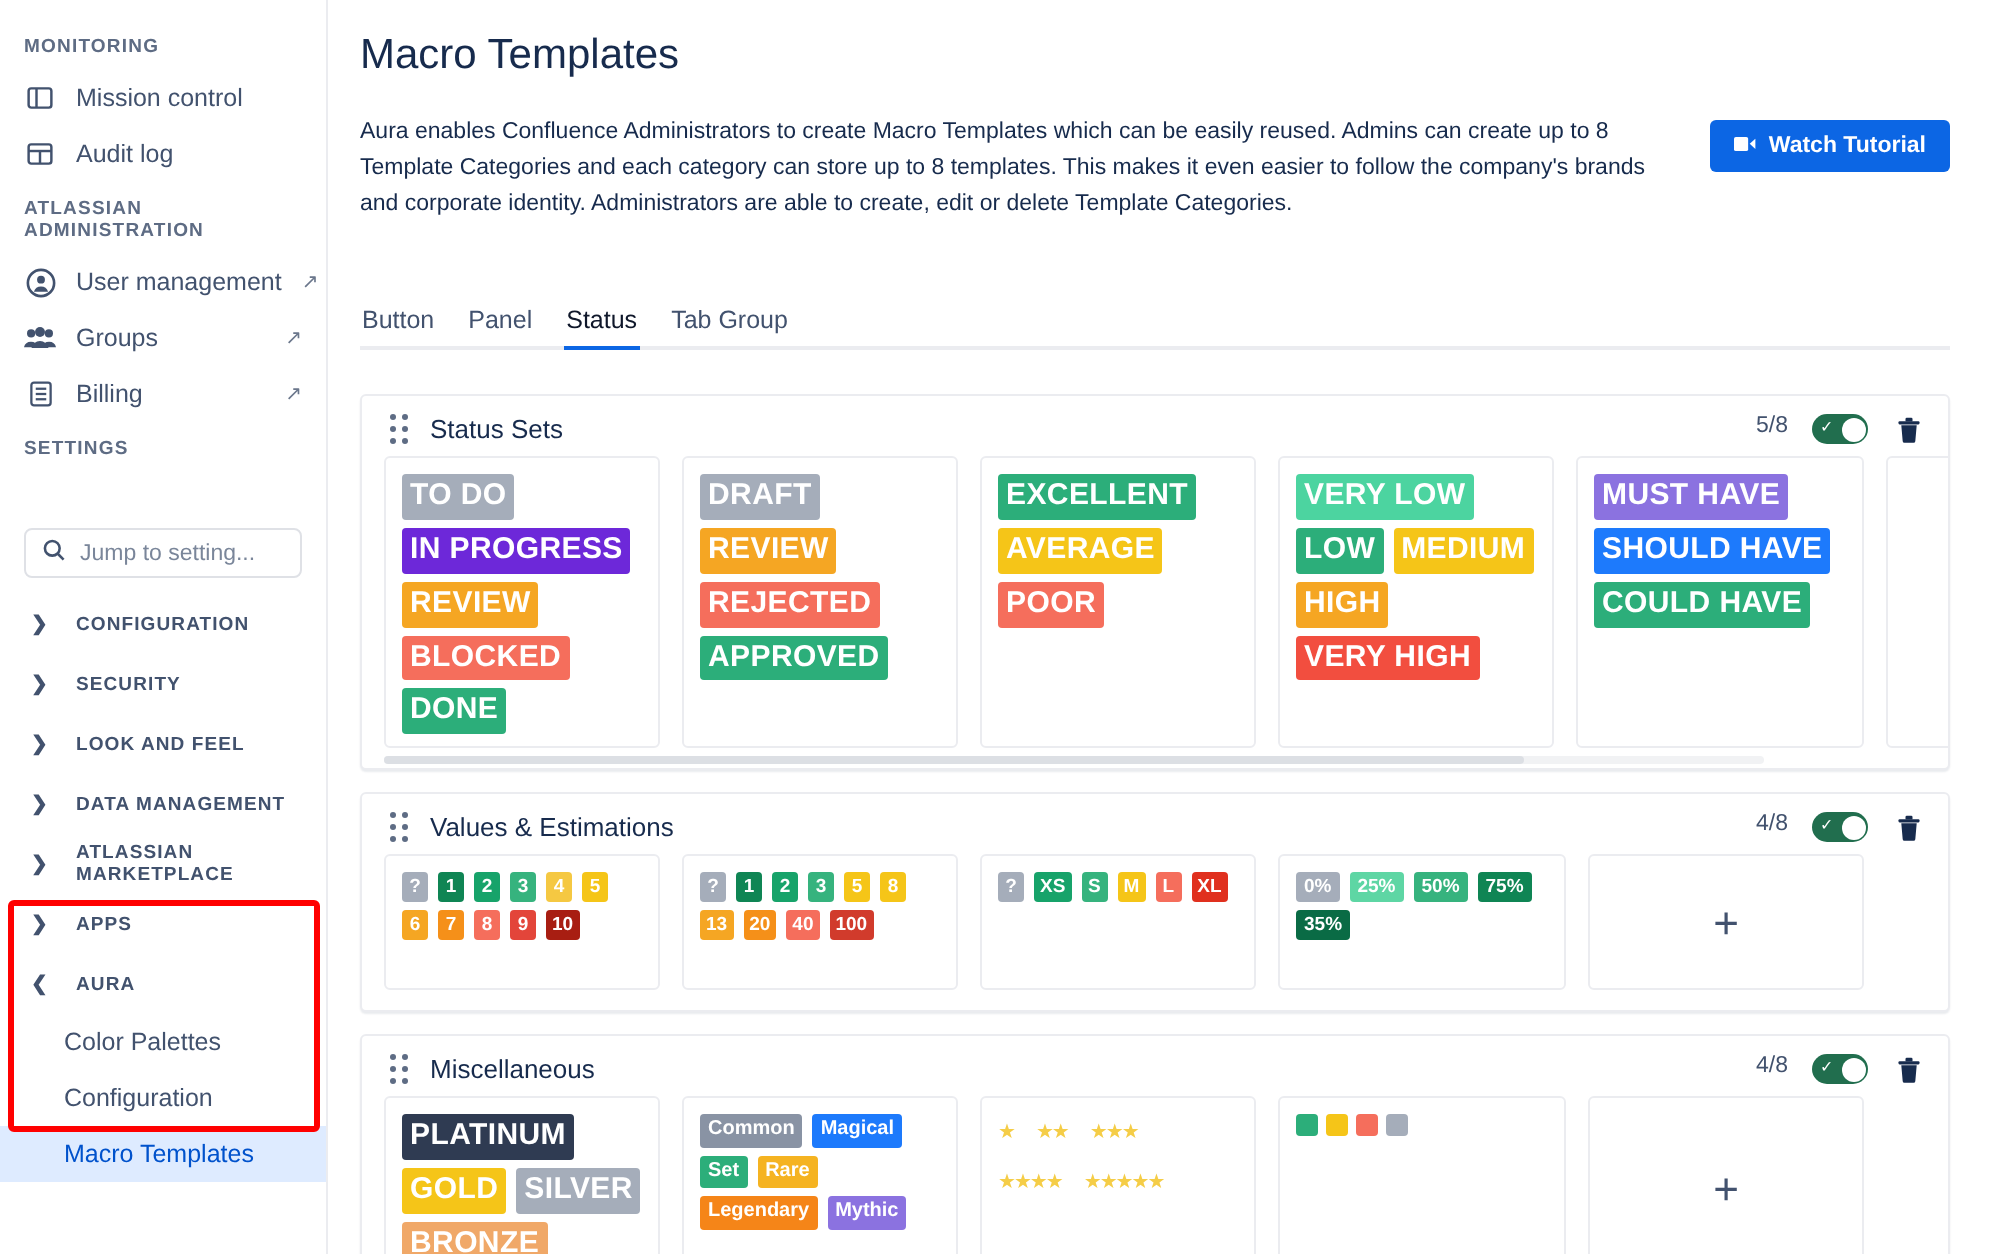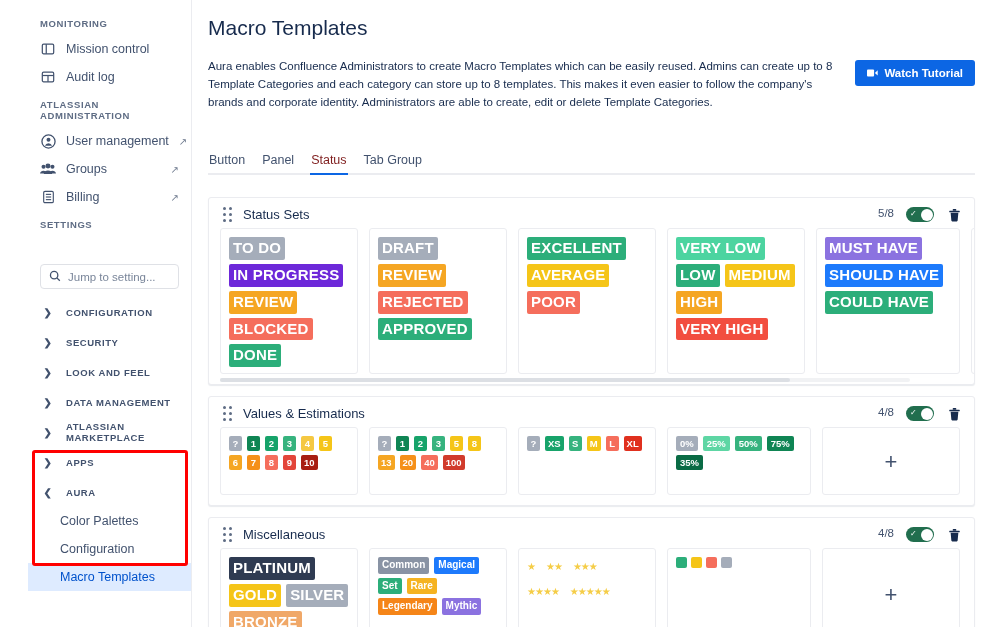--- a/index.html
+++ b/index.html
@@ -3,21 +3,21 @@
 <meta charset="utf-8">
 <style>
   * { box-sizing: border-box; margin: 0; padding: 0; }
   html, body {
     width: 999px; height: 627px;
     font-family: "Liberation Sans", sans-serif;
     background: #ffffff;
     color: #172b4d;
     overflow: hidden;
   }
-  .app { display: flex; width: 999px; height: 627px; padding-left: 28px; }
+  .app { display: flex; width: 999px; height: 627px; }
 
   
   .sidebar {
     width: 164px;
     height: 627px;
     background: #ffffff;
     border-right: 1px solid #ebecf0;
     padding: 10px 0 0 0;
     position: relative;
     flex: 0 0 164px;
@@ -106,21 +106,21 @@
     display: flex; align-items: center; gap: 6px;
     font-family: "Liberation Sans", sans-serif; cursor: pointer;
     white-space: nowrap; margin-top: 2px;
   }
 
   .tabs { display: flex; gap: 15px; margin-top: 38px; border-bottom: 2px solid #ebecf0; }
   .tab {
     font-size: 12.5px; color: #42526e; padding: 2px 1px 6px 1px;
     cursor: pointer; position: relative; top: 2px;
   }
-  .tab.active { color: #7f1d1d; border-bottom: 2px solid #0c66e4; font-weight: 400; }
+  .tab.active { color: #0f172a; border-bottom: 2px solid #0c66e4; font-weight: 400; }
 
   
   .cards { margin-top: 22px; }
   .category {
     border: 1px solid #ebecf0;
     border-radius: 3px;
     background: #fff;
     margin-bottom: 11px;
     box-shadow: 0 1px 1px rgba(9,30,66,0.09);
     position: relative;

